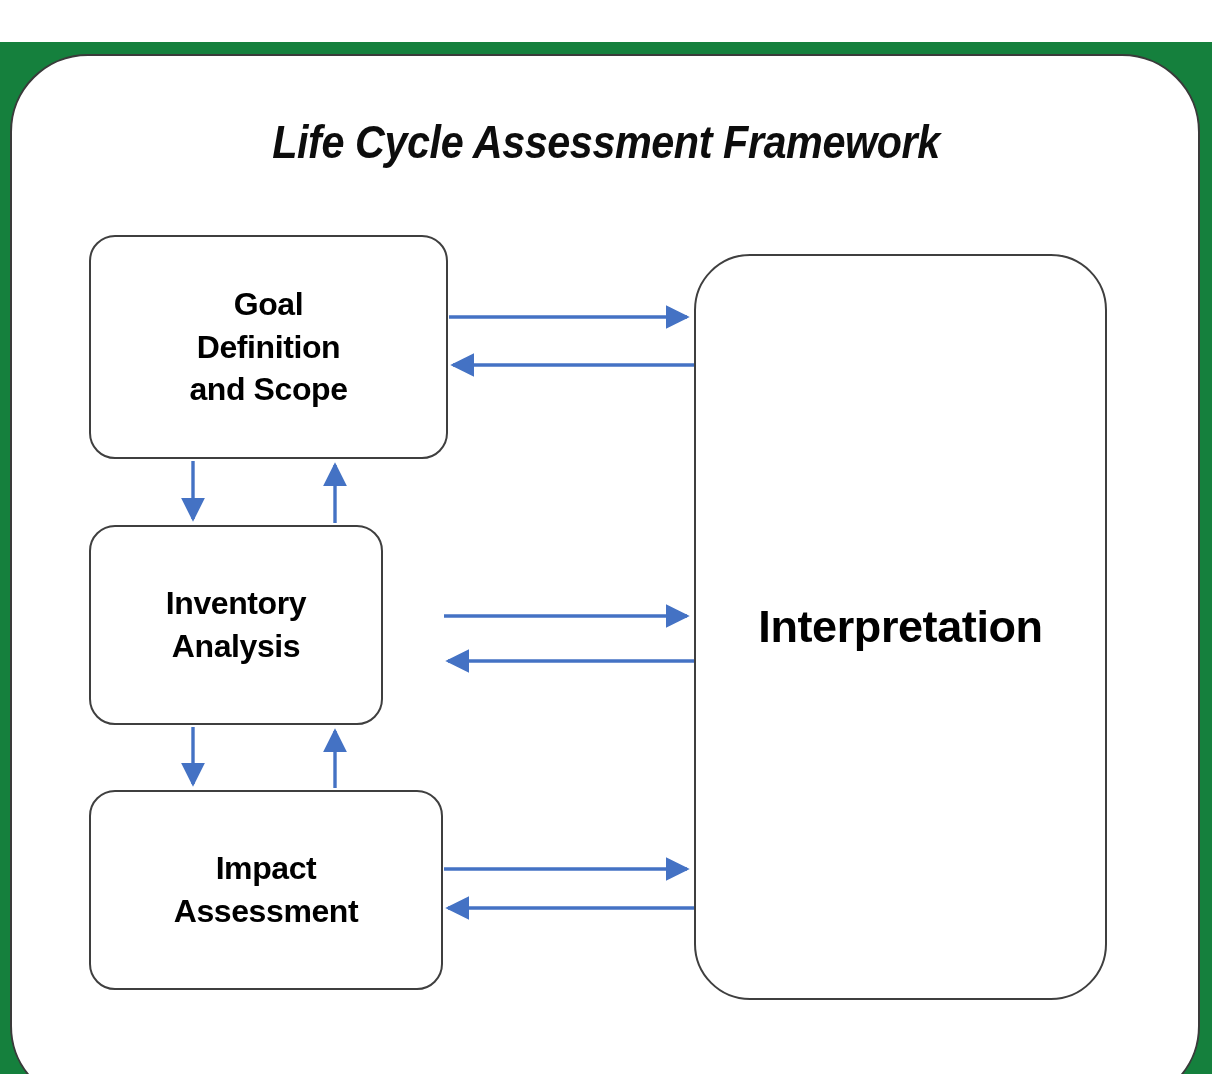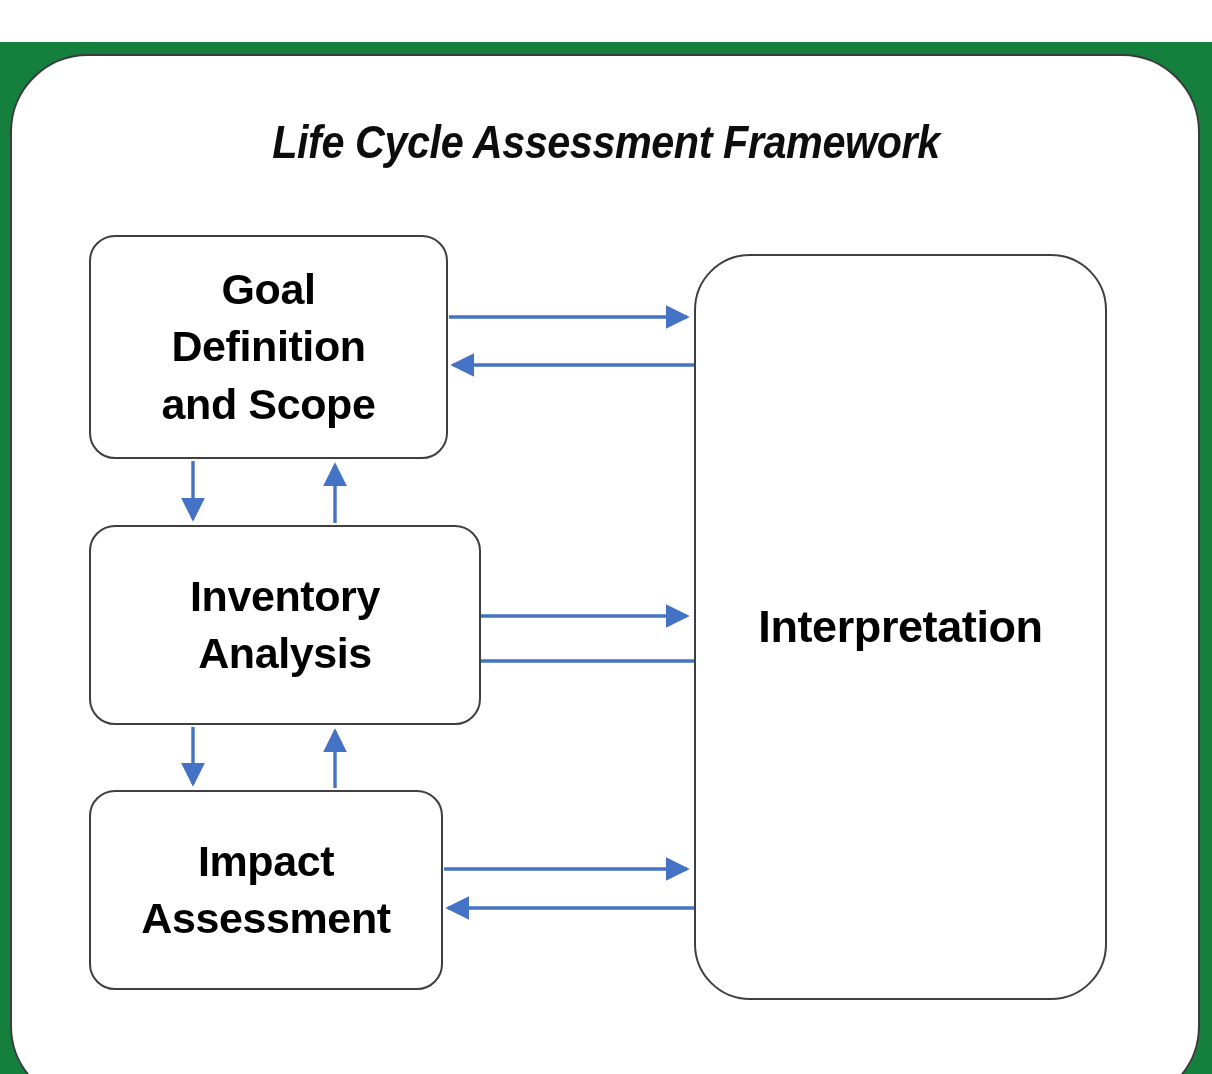--- a/index.html
+++ b/index.html
@@ -63,36 +63,36 @@
     display: flex;
     align-items: center;
     justify-content: center;
     text-align: center;
     color: #000000;
     font-weight: 700;
   }
   .stage-box .label {
     display: block;
     white-space: pre-line;
-    font-size: 43px;
+    font-size: 32px;
     line-height: 1.33;
     font-weight: 700;
     letter-spacing: -0.4px;
   }
 
   #box-goal {
     left: 89px;
     top: 193px;
     width: 359px;
     height: 224px;
   }
   #box-inventory {
     left: 89px;
     top: 483px;
-    width: 392px;
+    width: 294px;
     height: 200px;
   }
   #box-impact {
     left: 89px;
     top: 748px;
     width: 354px;
     height: 200px;
   }
 
   

